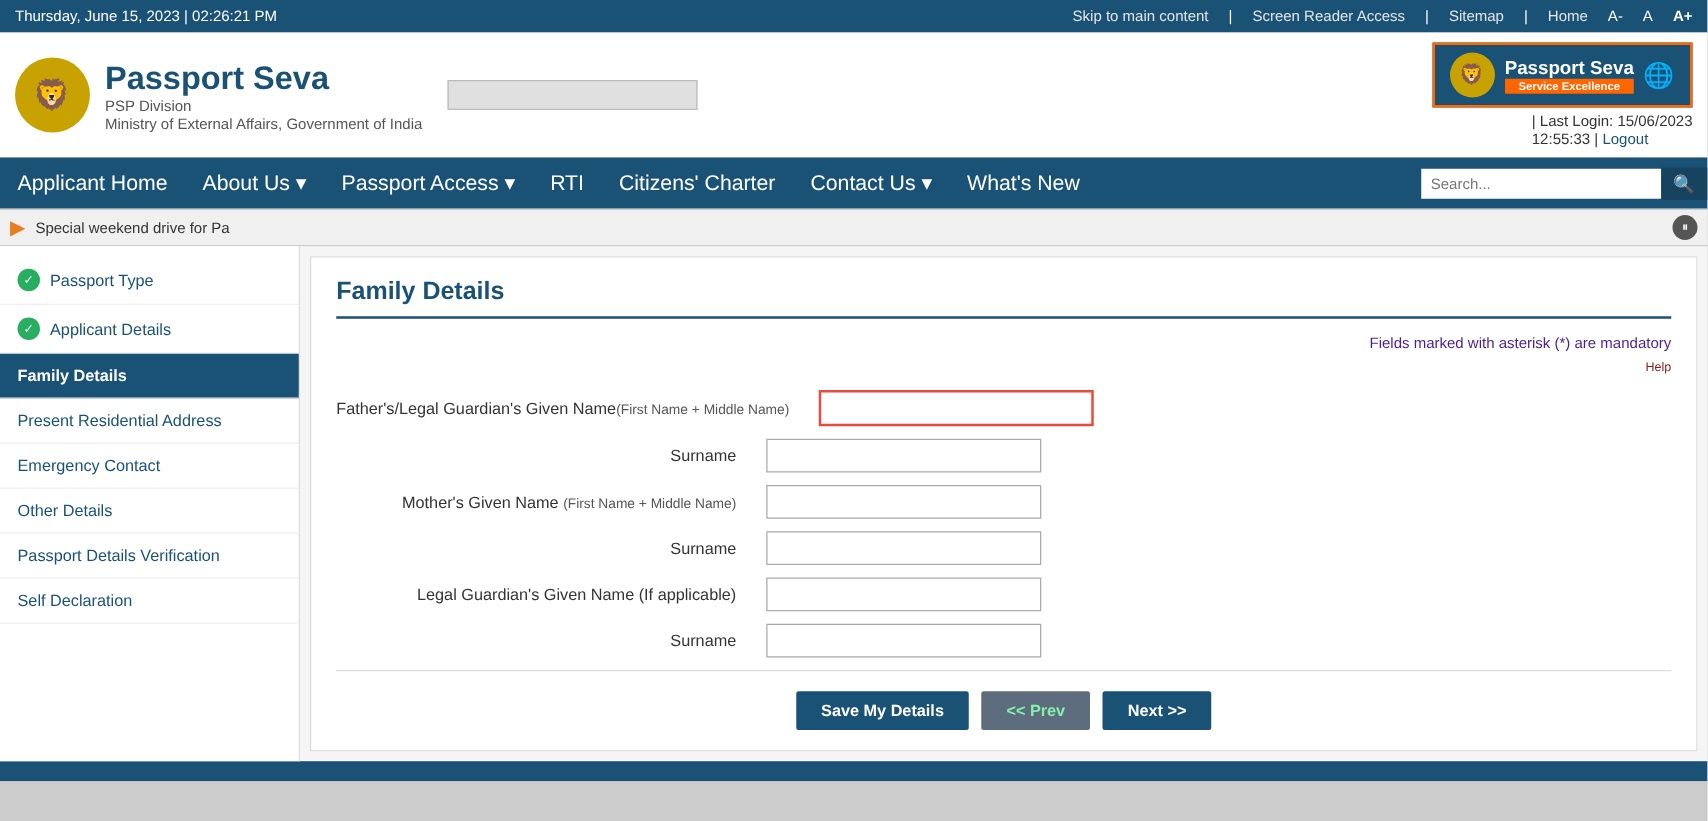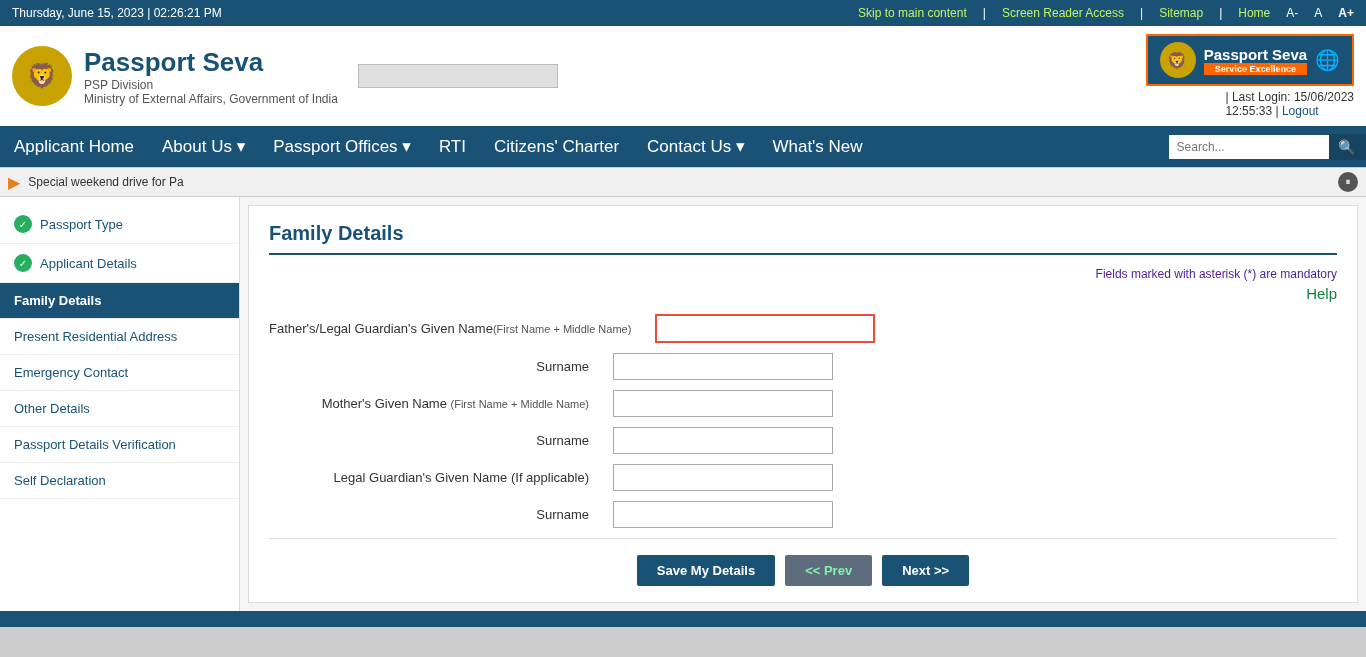--- a/index.html
+++ b/index.html
@@ -9,21 +9,21 @@
     .top-bar {
       background: #1a5276;
       color: white;
       display: flex;
       justify-content: space-between;
       align-items: center;
       padding: 6px 12px;
       font-size: 12px;
     }
     .top-bar-right { display: flex; gap: 16px; align-items: center; }
-    .top-bar-right a { color: #bef264; text-decoration: none; }
+    .top-bar-right a { color: #e5e5e5; text-decoration: none; }
 
     
     .header {
       background: white;
       display: flex;
       align-items: center;
       justify-content: space-between;
       padding: 8px 12px;
     }
     .header-left { display: flex; align-items: center; gap: 12px; }
@@ -70,21 +70,21 @@
     .navbar-search {
       margin-left: auto;
       display: flex;
       align-items: center;
     }
     .navbar-search input {
       padding: 5px 8px;
       border: none;
       outline: none;
       font-size: 12px;
-      width: 160px;
+      width: 192px;
     }
     .navbar-search button {
       background: #154360;
       color: white;
       border: none;
       padding: 5px 10px;
       cursor: pointer;
       font-size: 14px;
     }
 
@@ -170,21 +170,21 @@
     .mandatory-note {
       text-align: right;
       color: #4c1d95;
       font-size: 12px;
       margin-bottom: 4px;
     }
     .help-link {
       text-align: right;
       margin-bottom: 12px;
     }
-    .help-link a { color: #15803d; font-size: 15px; text-decoration: none; }
+    .help-link a { color: #7f1d1d; font-size: 10px; text-decoration: none; }
     .instruction-text {
       font-size: 13px;
       color: #333;
       margin-bottom: 18px;
     }
     .instruction-text strong { color: #1a5276; }
 
     
     .field-row {
       display: flex;
@@ -293,21 +293,21 @@
         <br>
         <span>12:55:33</span>
         | <a>Logout</a>
       </div>
     </div>
   </div>
 
   <div class="navbar">
     <a>Applicant Home</a>
     <a>About Us ▾</a>
-    <a>Passport Offices ▾</a>
+    <a>Passport Access ▾</a>
     <a>RTI</a>
     <a>Citizens' Charter</a>
     <a>Contact Us ▾</a>
     <a>What's New</a>
     <div class="navbar-search">
       <input type="text" placeholder="Search..." style="">
       <button>🔍</button>
     </div>
   </div>
 

